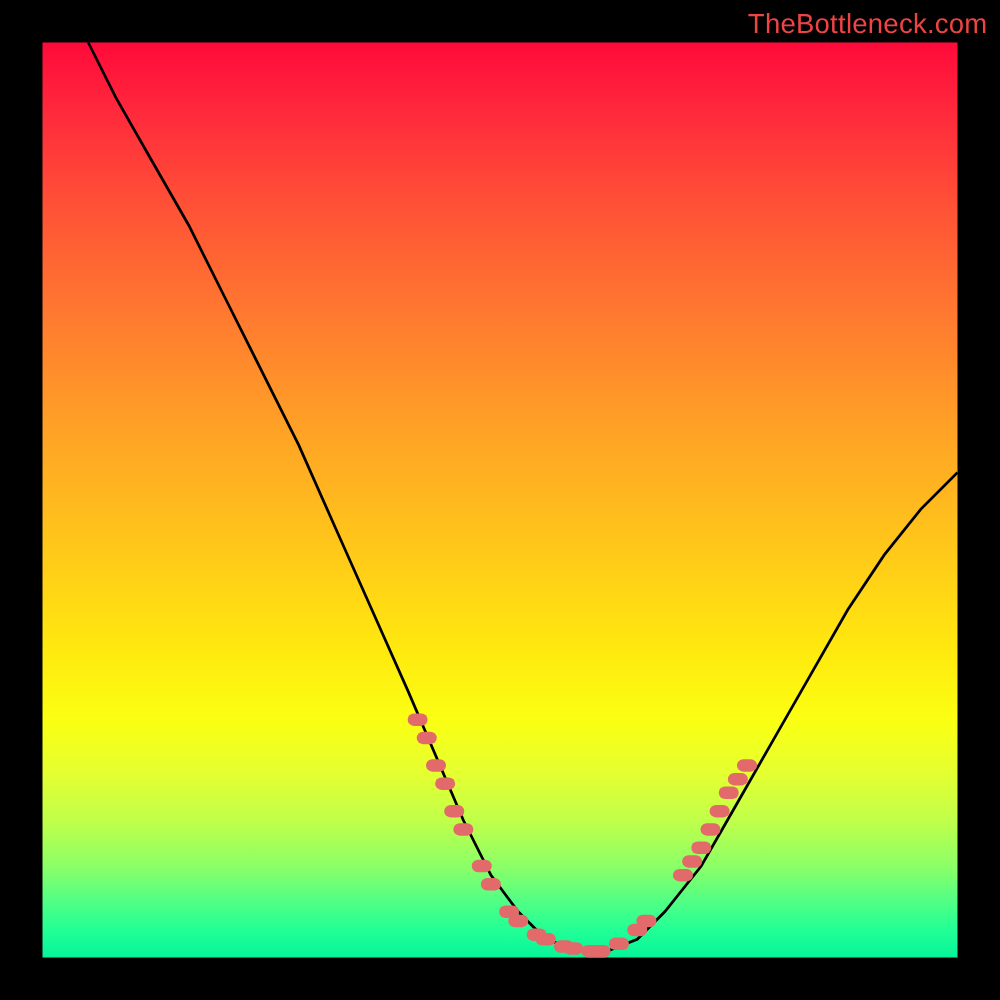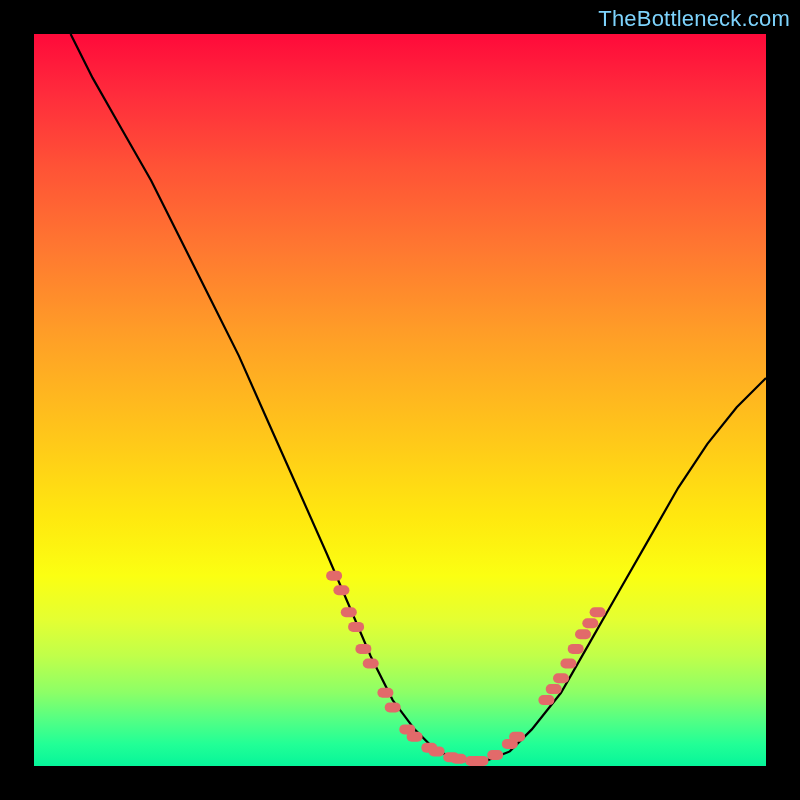--- a/index.html
+++ b/index.html
@@ -41,21 +41,21 @@
       #8cff67 90%,
       #4fff86 94%,
       #22ff96 97%,
       #06f59a 100%
     );
   }
   .watermark {
     position: absolute;
     top: 6px;
     right: 10px;
-    color: #7dd3fc;
+    color: #ef4444;
     font-size: 22px;
     font-weight: 500;
     letter-spacing: 0.2px;
     user-select: none;
   }
   svg.curve {
     position: absolute;
     left: 34px;
     top: 34px;
     width: 732px;

